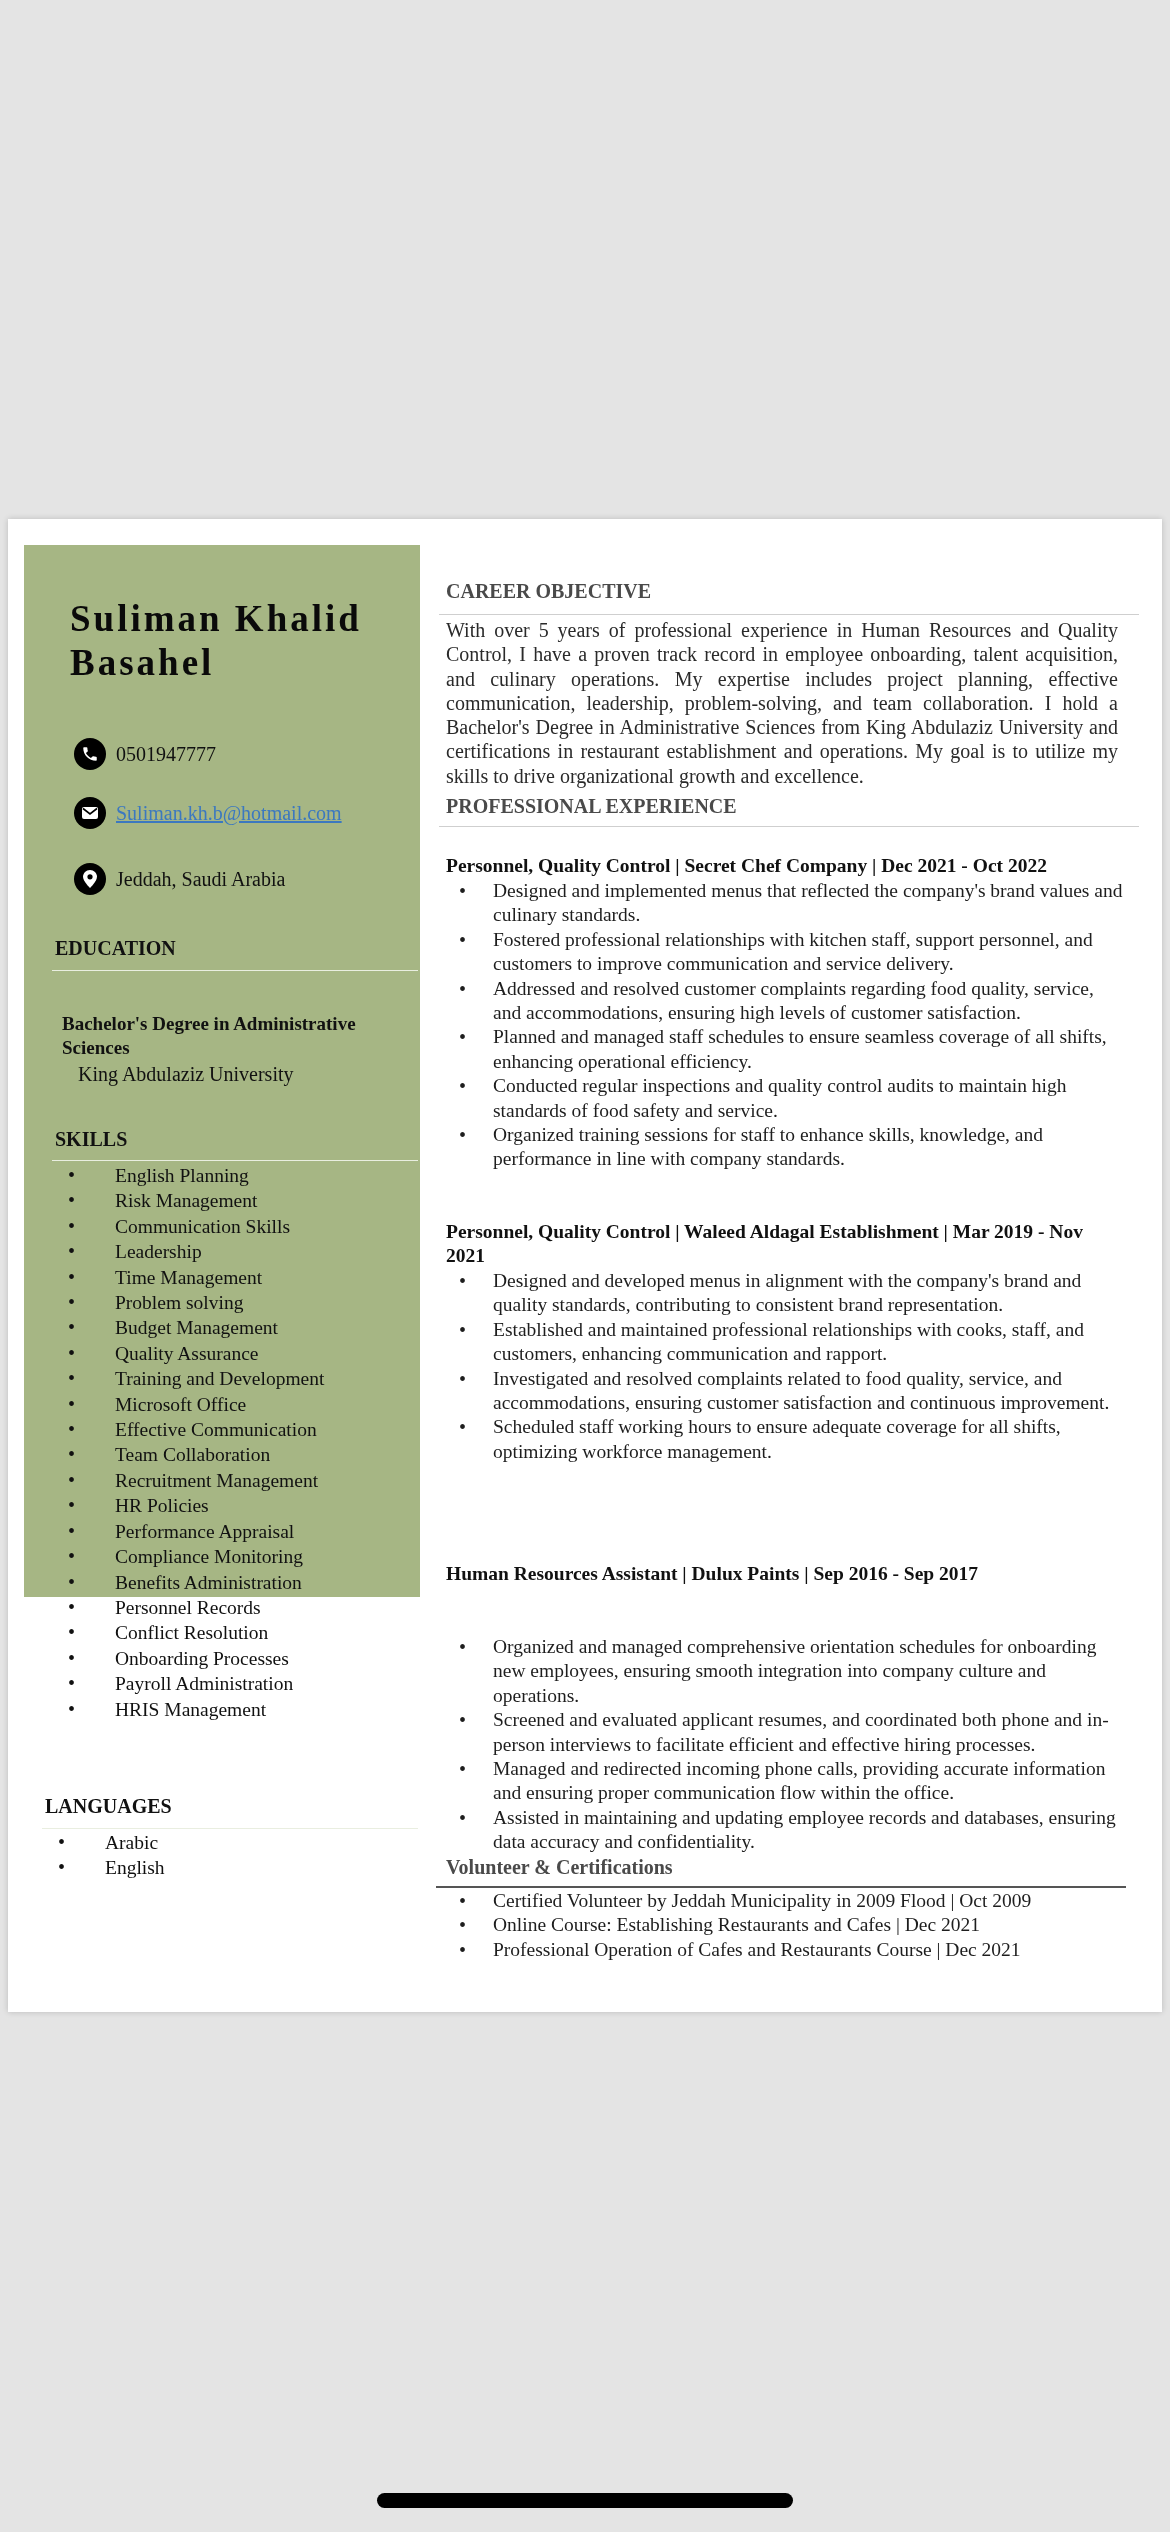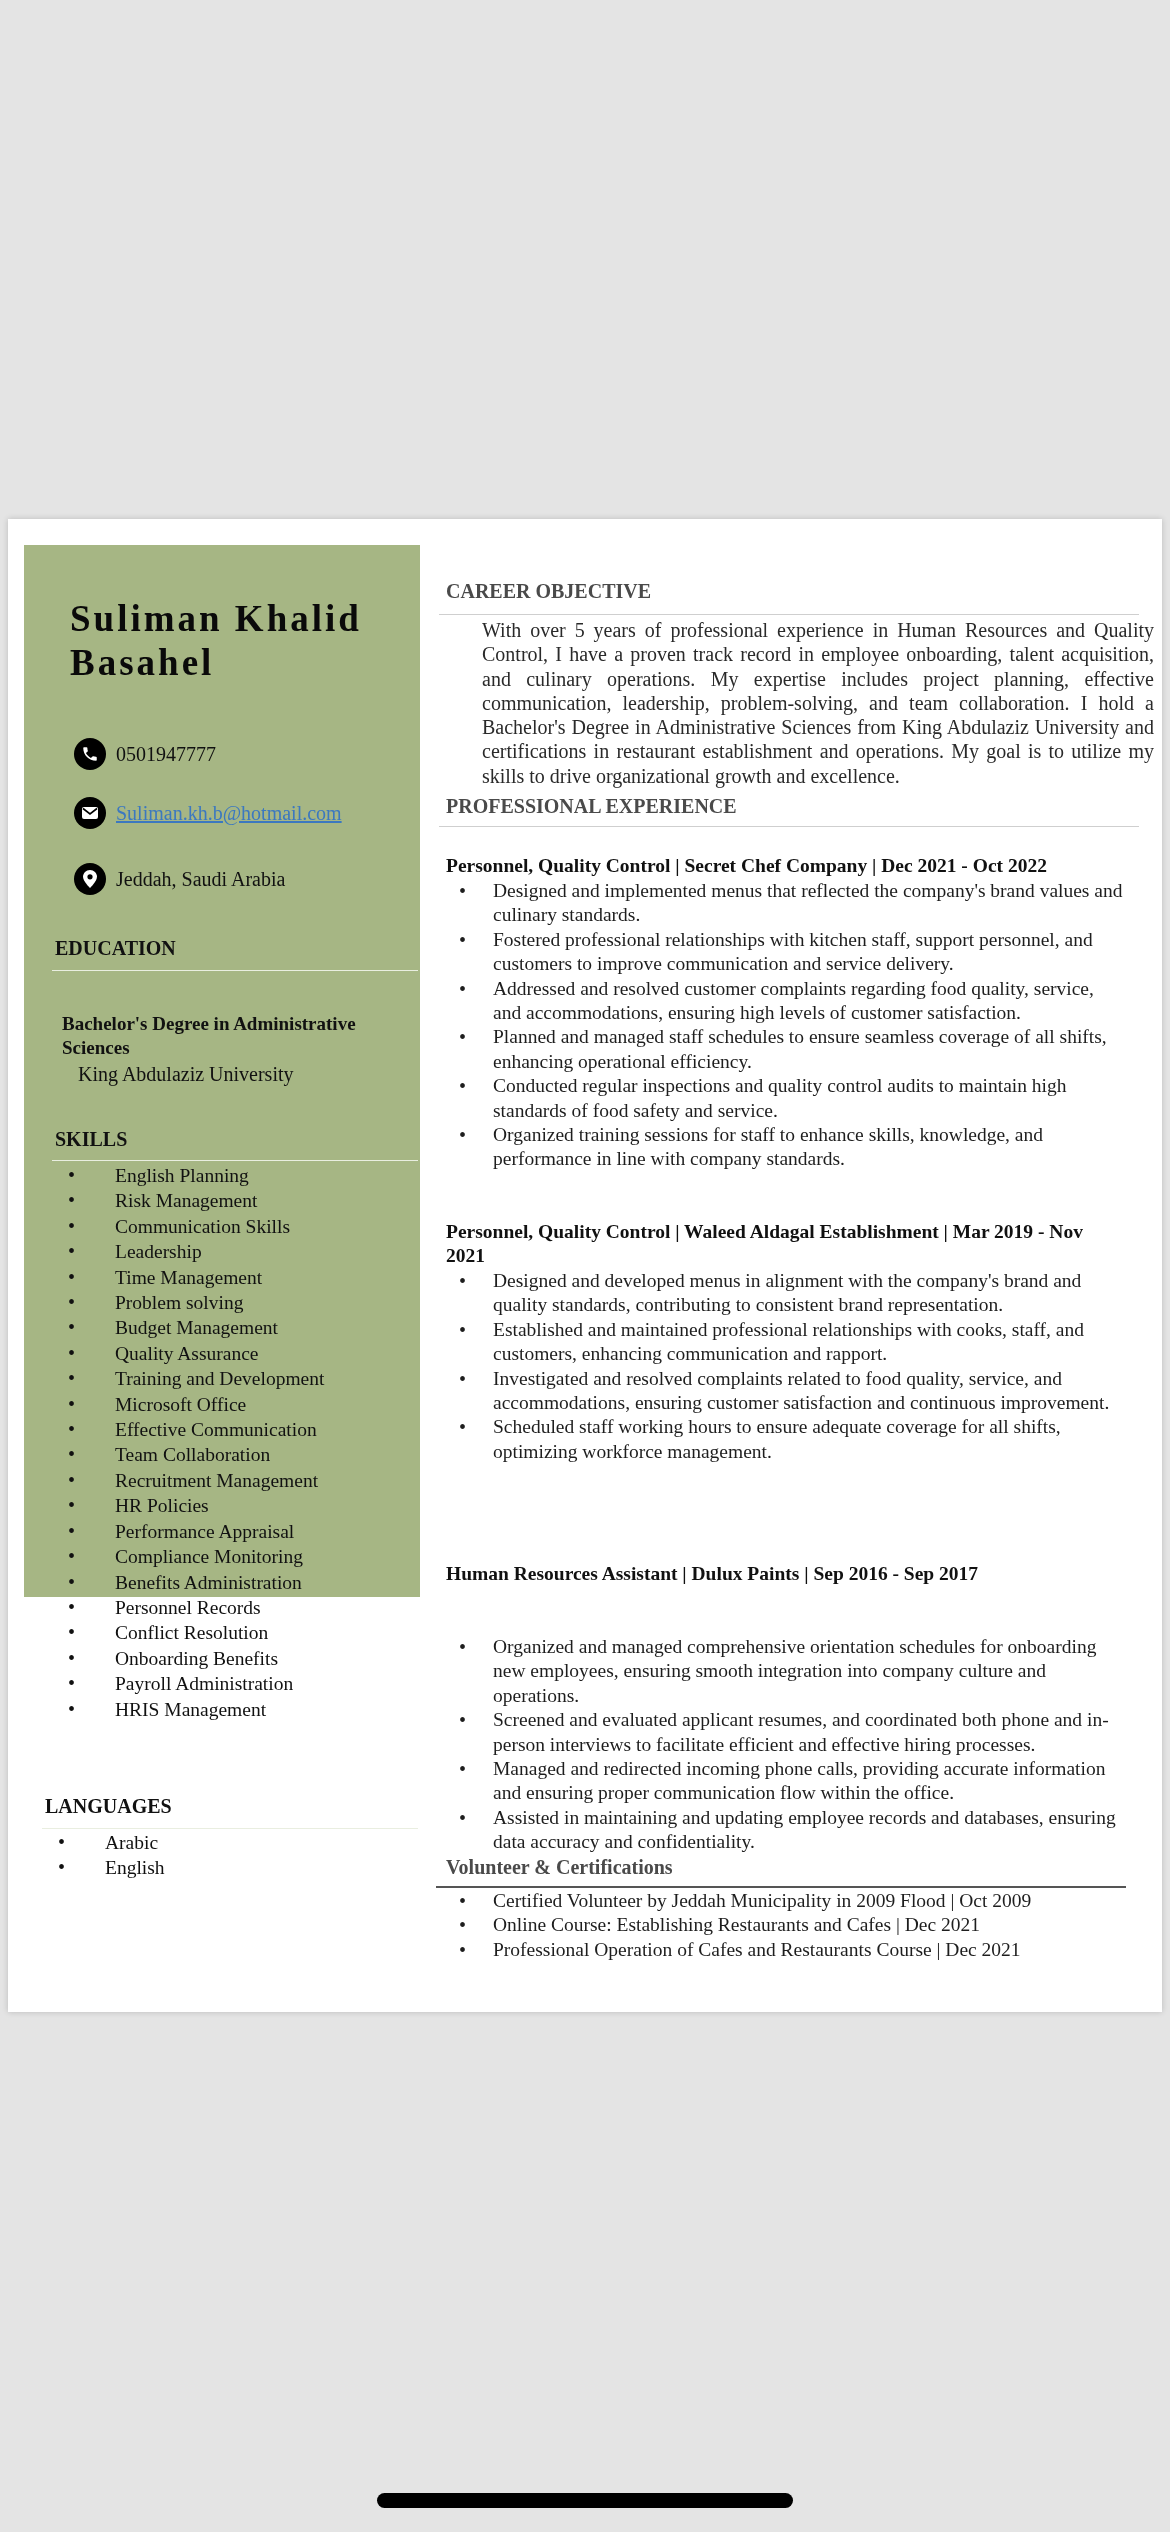--- a/index.html
+++ b/index.html
@@ -37,21 +37,21 @@
   .edu-school { position: absolute; left: 54px; top: 517px; font-size: 20px; line-height: 24px; }
   ul.side-list { position: absolute; margin: 0; padding: 0; list-style: none; }
   ul.side-list li { font-size: 19.5px; line-height: 25.4px; position: relative; padding-left: 47px; }
   ul.side-list li::before { content: "\2022"; position: absolute; left: 0; font-size: 20px; }
 
   .main { position: absolute; left: 438px; top: 0; width: 700px; }
   .main-heading { position: absolute; left: 0; font-weight: bold; font-size: 20px; color: #4a4a4a; }
   .main-rule { position: absolute; left: -7px; width: 700px; height: 1px; background: #cfcfcf; }
   .objective {
     position: absolute; left: 0; top: 99px; width: 672px;
-    font-size: 20px; line-height: 24.3px; text-align: justify; color: #2a2a2a; margin-left: 36px;
+    font-size: 20px; line-height: 24.3px; text-align: justify; color: #2a2a2a;
   }
   .job-title { position: absolute; left: 0; width: 672px; font-weight: bold; font-size: 19.5px; line-height: 24.3px; color: #111; }
   ul.bullets { position: absolute; left: 0; width: 680px; margin: 0; padding: 0; list-style: none; }
   ul.bullets li { position: relative; padding-left: 47px; font-size: 19.5px; line-height: 24.4px; color: #1e1e1e; }
   ul.bullets li::before { content: "\2022"; position: absolute; left: 13px; font-size: 20px; }
   .vol-rule { position: absolute; left: -10px; width: 690px; height: 2px; background: #555; }
 
   .home-indicator {
     position: absolute; left: 377px; top: 2493px; width: 416px; height: 15px;
     border-radius: 8px; background: #000;
@@ -114,21 +114,21 @@
         <li>Microsoft Office</li>
         <li>Effective Communication</li>
         <li>Team Collaboration</li>
         <li>Recruitment Management</li>
         <li>HR Policies</li>
         <li>Performance Appraisal</li>
         <li>Compliance Monitoring</li>
         <li>Benefits Administration</li>
         <li>Personnel Records</li>
         <li>Conflict Resolution</li>
-        <li>Onboarding Benefits</li>
+        <li>Onboarding Processes</li>
         <li>Payroll Administration</li>
         <li>HRIS Management</li>
       </ul>
 
     <div class="side-heading" style="left:21px; top:1250px;">LANGUAGES</div>
     <div class="side-rule" style="left:18px; top:1283px; width:376px;"></div>
     <ul class="side-list" id="languages-list" style="left:34px; top:1285px;">
         <li>Arabic</li>
         <li>English</li>
       </ul>

